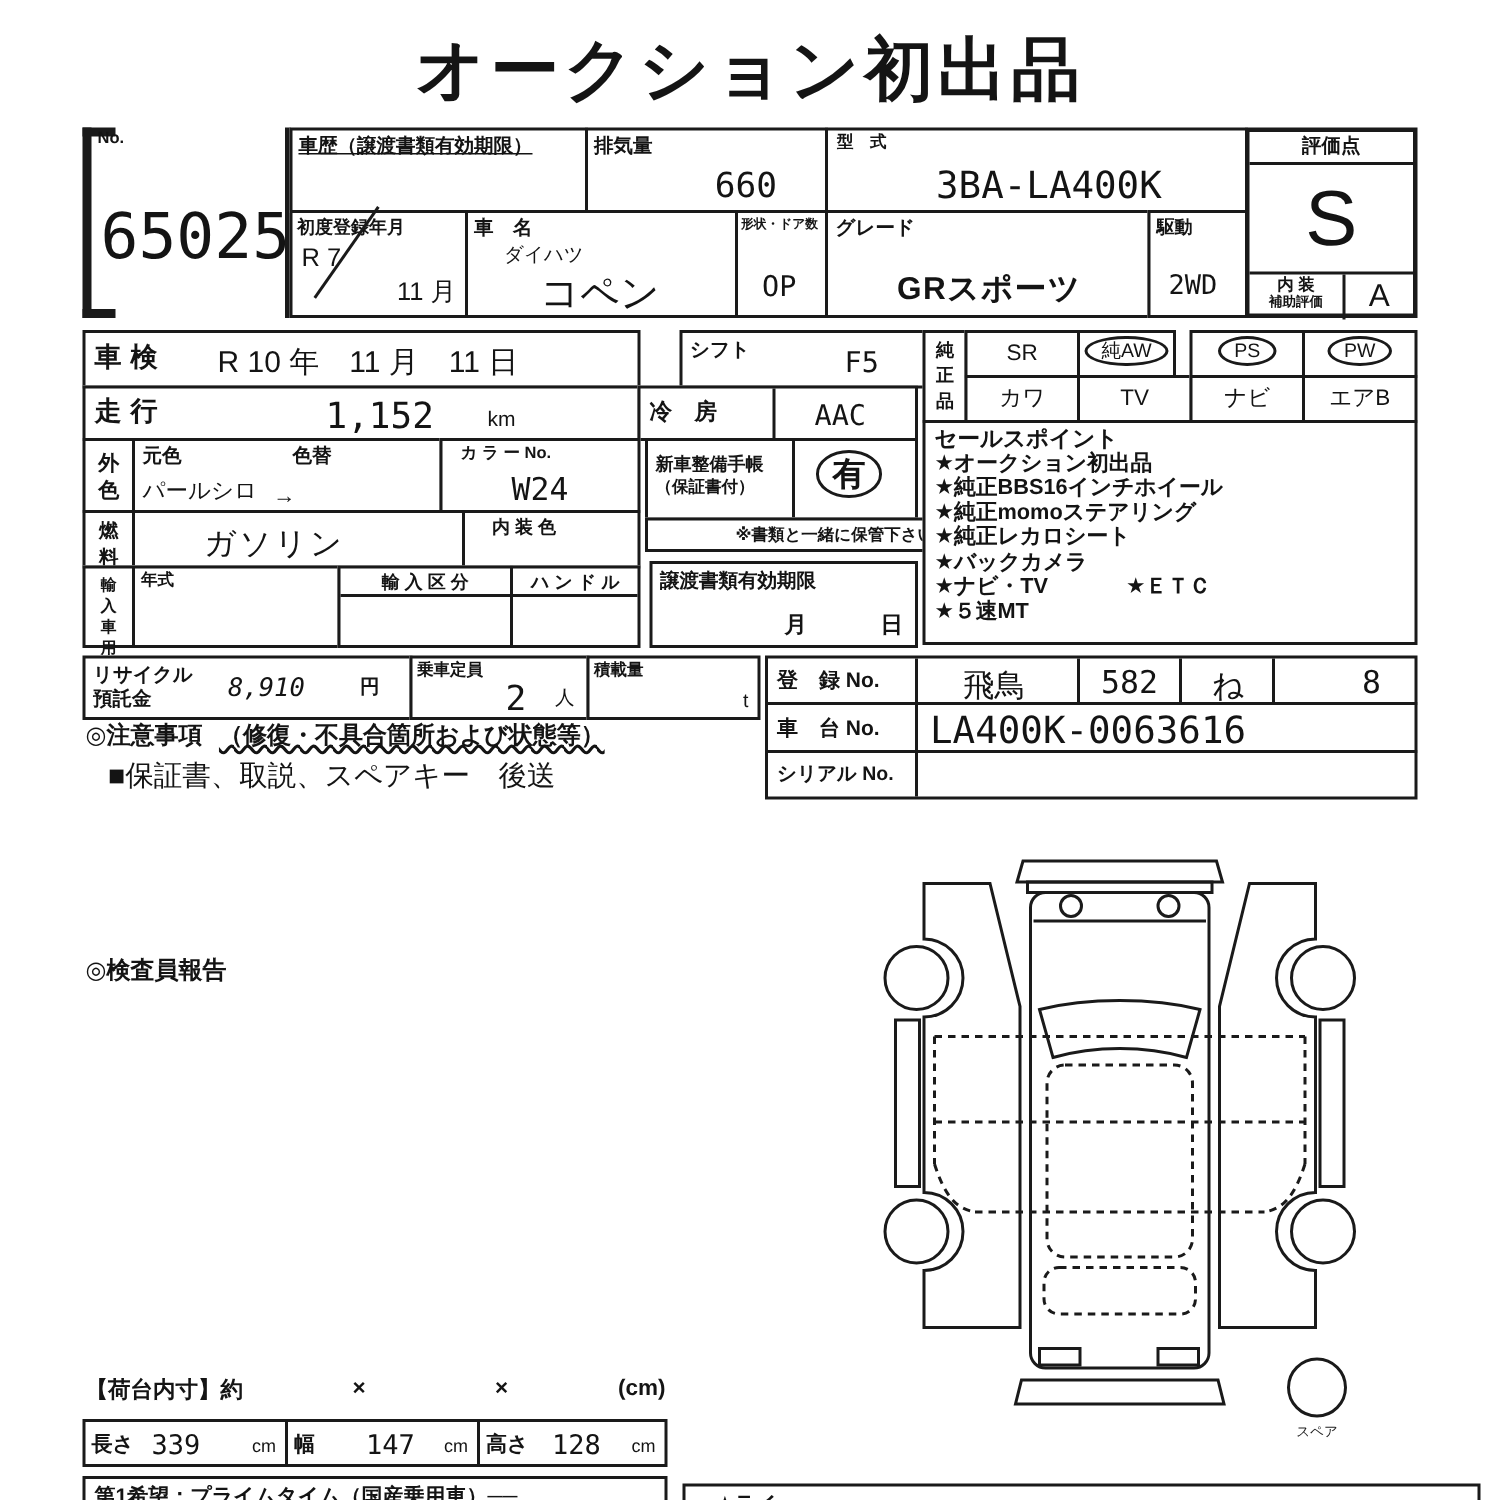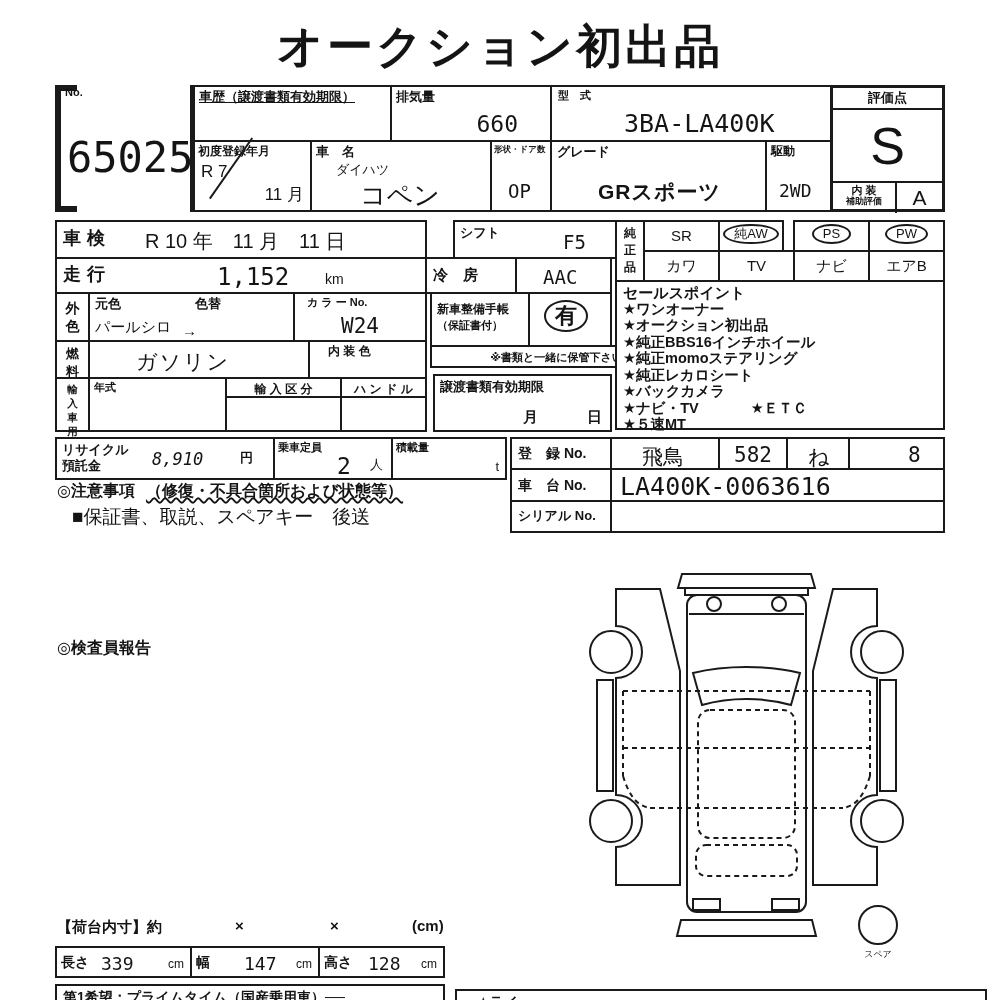--- a/index.html
+++ b/index.html
@@ -172,21 +172,20 @@
 <div class="c" style="left:718px;top:220px;width:66px;height:32px;text-align:center;"><span class="circ" style="font-size:13px;margin-top:2px;">純AW</span></div>
 <div class="c" style="left:793px;top:220px;width:77px;height:32px;text-align:center;"><span class="circ" style="font-size:13px;margin-top:2px;">PS</span></div>
 <div class="c" style="left:868px;top:220px;width:77px;height:32px;text-align:center;"><span class="circ" style="font-size:13px;margin-top:2px;">PW</span></div>
 <div class="c" style="left:643px;top:250px;width:77px;height:32px;text-align:center;"><span style="font-size:15px;line-height:28px;">カワ</span></div>
 <div class="c" style="left:718px;top:250px;width:77px;height:32px;text-align:center;"><span style="font-size:15px;line-height:28px;">TV</span></div>
 <div class="c" style="left:793px;top:250px;width:77px;height:32px;text-align:center;"><span style="font-size:15px;line-height:28px;">ナビ</span></div>
 <div class="c" style="left:868px;top:250px;width:77px;height:32px;text-align:center;"><span style="font-size:15px;line-height:28px;">エアB</span></div>
 
 <div class="c" style="left:615px;top:280px;width:330px;height:150px;padding:3px 6px;">
   <div class="lb" style="font-size:15px;">セールスポイント</div>
-  <div class="sp-line">★ワンオーナー</div>
   <div class="sp-line">★オークション初出品</div>
   <div class="sp-line">★純正BBS16インチホイール</div>
   <div class="sp-line">★純正momoステアリング</div>
   <div class="sp-line">★純正レカロシート</div>
   <div class="sp-line">★バックカメラ</div>
   <div class="sp-line">
     <span>★ナビ・TV</span><span style="margin-left:52px;">★ＥＴＣ</span>
   </div>
   <div class="sp-line">★５速MT</div>
 </div>

